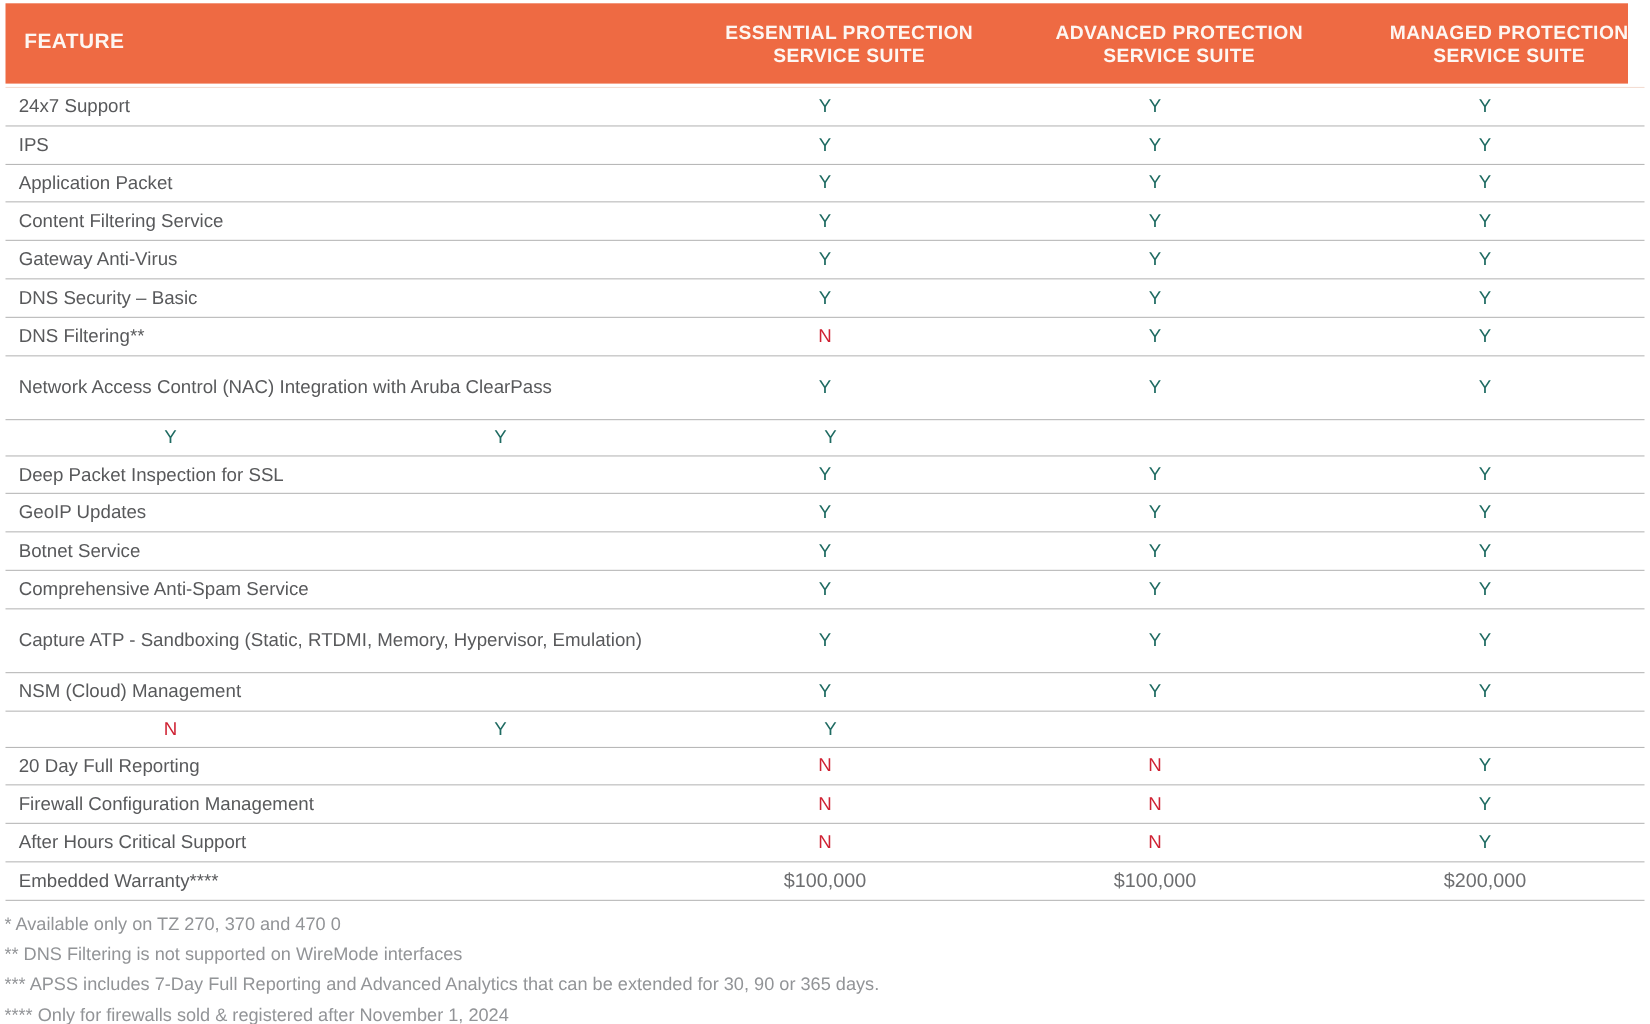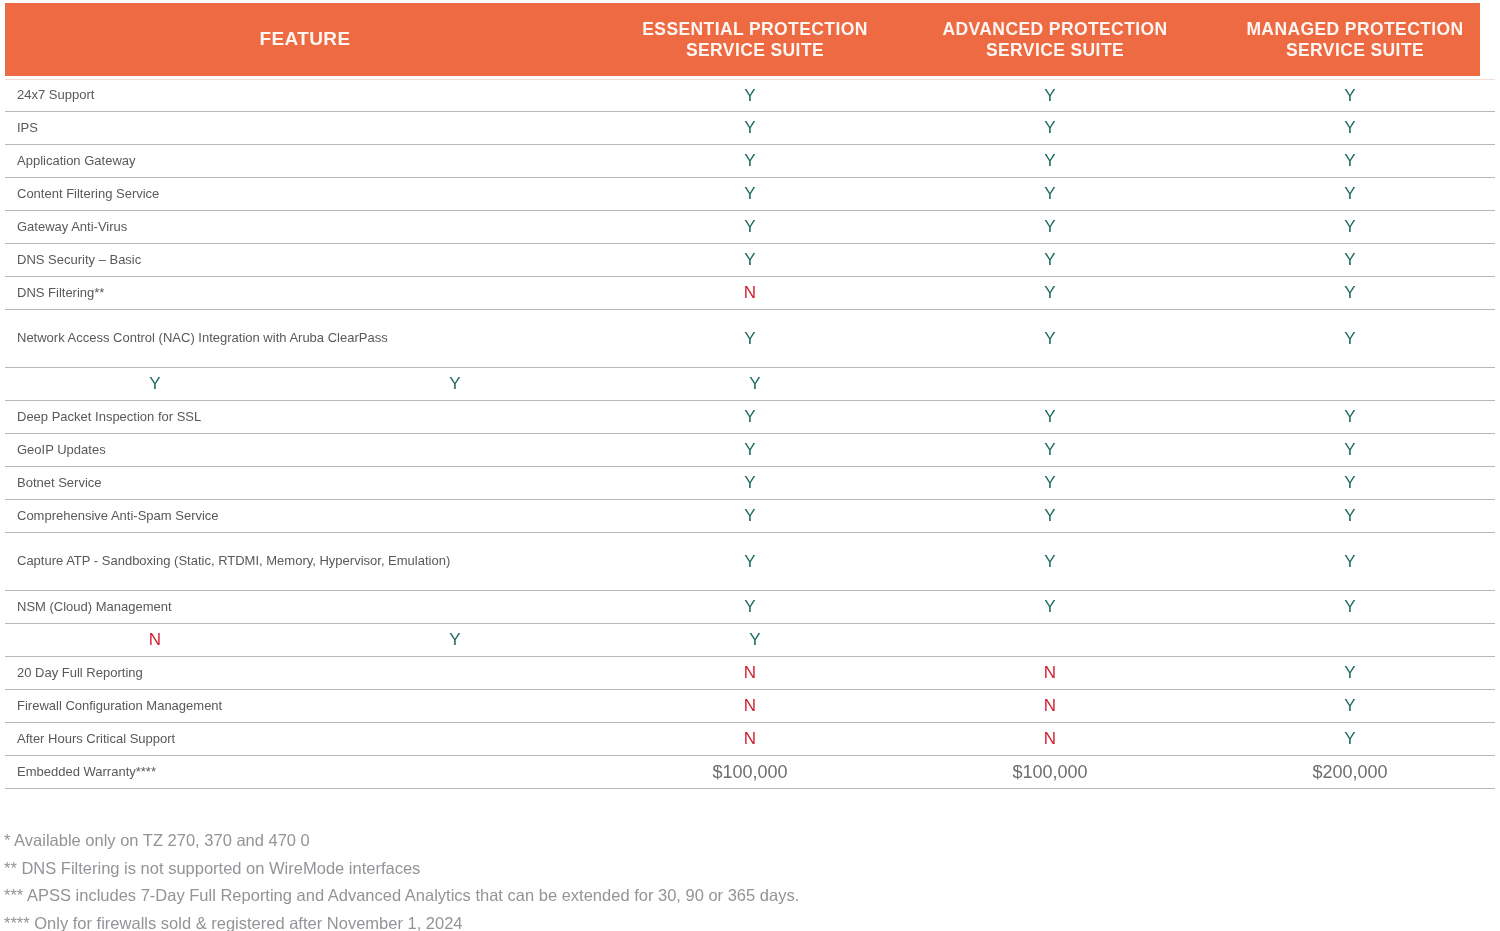--- a/index.html
+++ b/index.html
@@ -34,22 +34,23 @@
     box-sizing: border-box;
   }
   .th {
     color: #fdf6f2;
     font-weight: bold;
     letter-spacing: 0.4px;
     line-height: 1.18;
   }
   .th-feature {
     font-size: 19px;
+    padding-left: 17px;
     flex: 0 0 600px;
-    text-align: center;
+    text-align: left;
   }
   .th-col {
     flex: 0 0 300px;
     text-align: center;
     font-size: 17.5px;
   }
   .th-col .l1, .th-col .l2 { display: block; }
 
   
   .table-body {
@@ -67,21 +68,21 @@
   }
   .row.row-tall { min-height: 58px; }
   .row.first { border-top: 1px solid #f3ddd3; }
 
   .cell-feature {
     flex: 0 0 595px;
     padding-left: 12px;
     padding-top: 5px;
     padding-bottom: 5px;
     box-sizing: border-box;
-    font-size: 13px;
+    font-size: 17px;
     color: #58595b;
     line-height: 1.4;
   }
   .cell-val {
     flex: 0 0 300px;
     text-align: center;
     font-size: 17px;
     box-sizing: border-box;
   }
   .v-y { color: #1f6b62; }
@@ -130,21 +131,21 @@
         <div class="cell-val v-y">Y</div>
         <div class="cell-val v-y">Y</div>
       </div>
       <div class="row">
         <div class="cell-feature">IPS</div>
         <div class="cell-val v-y">Y</div>
         <div class="cell-val v-y">Y</div>
         <div class="cell-val v-y">Y</div>
       </div>
       <div class="row">
-        <div class="cell-feature">Application Gateway</div>
+        <div class="cell-feature">Application Packet</div>
         <div class="cell-val v-y">Y</div>
         <div class="cell-val v-y">Y</div>
         <div class="cell-val v-y">Y</div>
       </div>
       <div class="row">
         <div class="cell-feature">Content Filtering Service</div>
         <div class="cell-val v-y">Y</div>
         <div class="cell-val v-y">Y</div>
         <div class="cell-val v-y">Y</div>
       </div>

